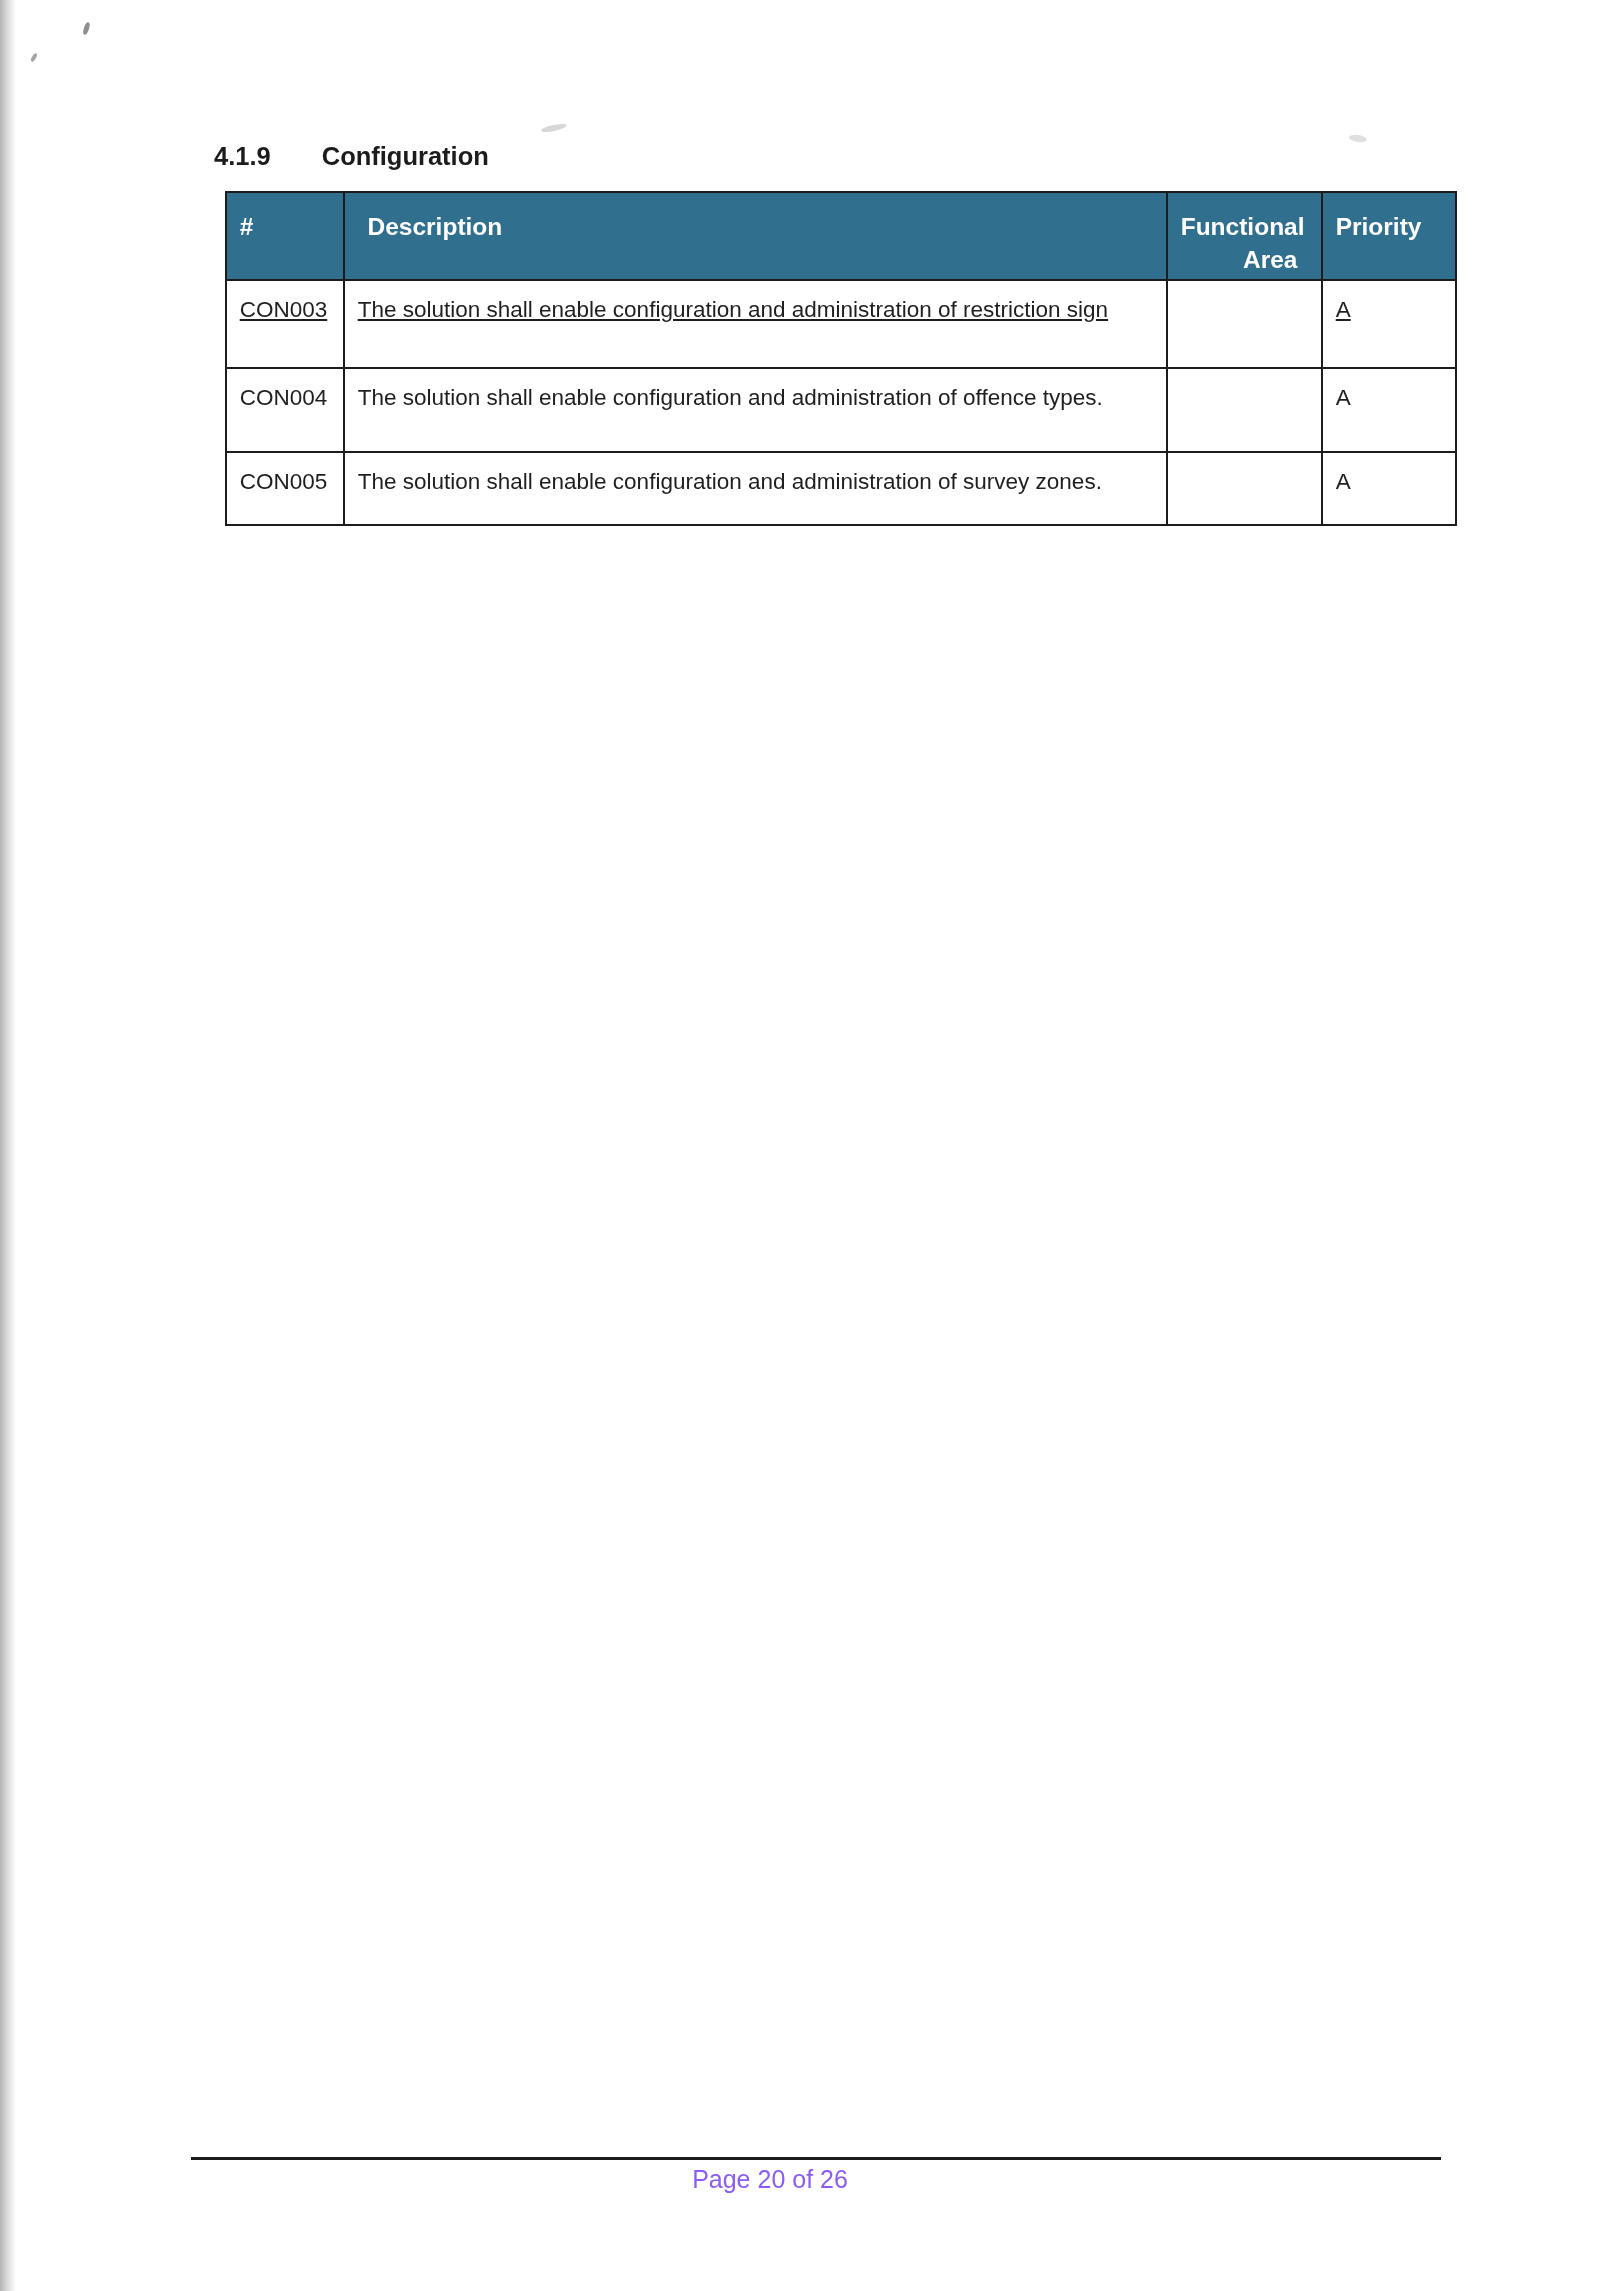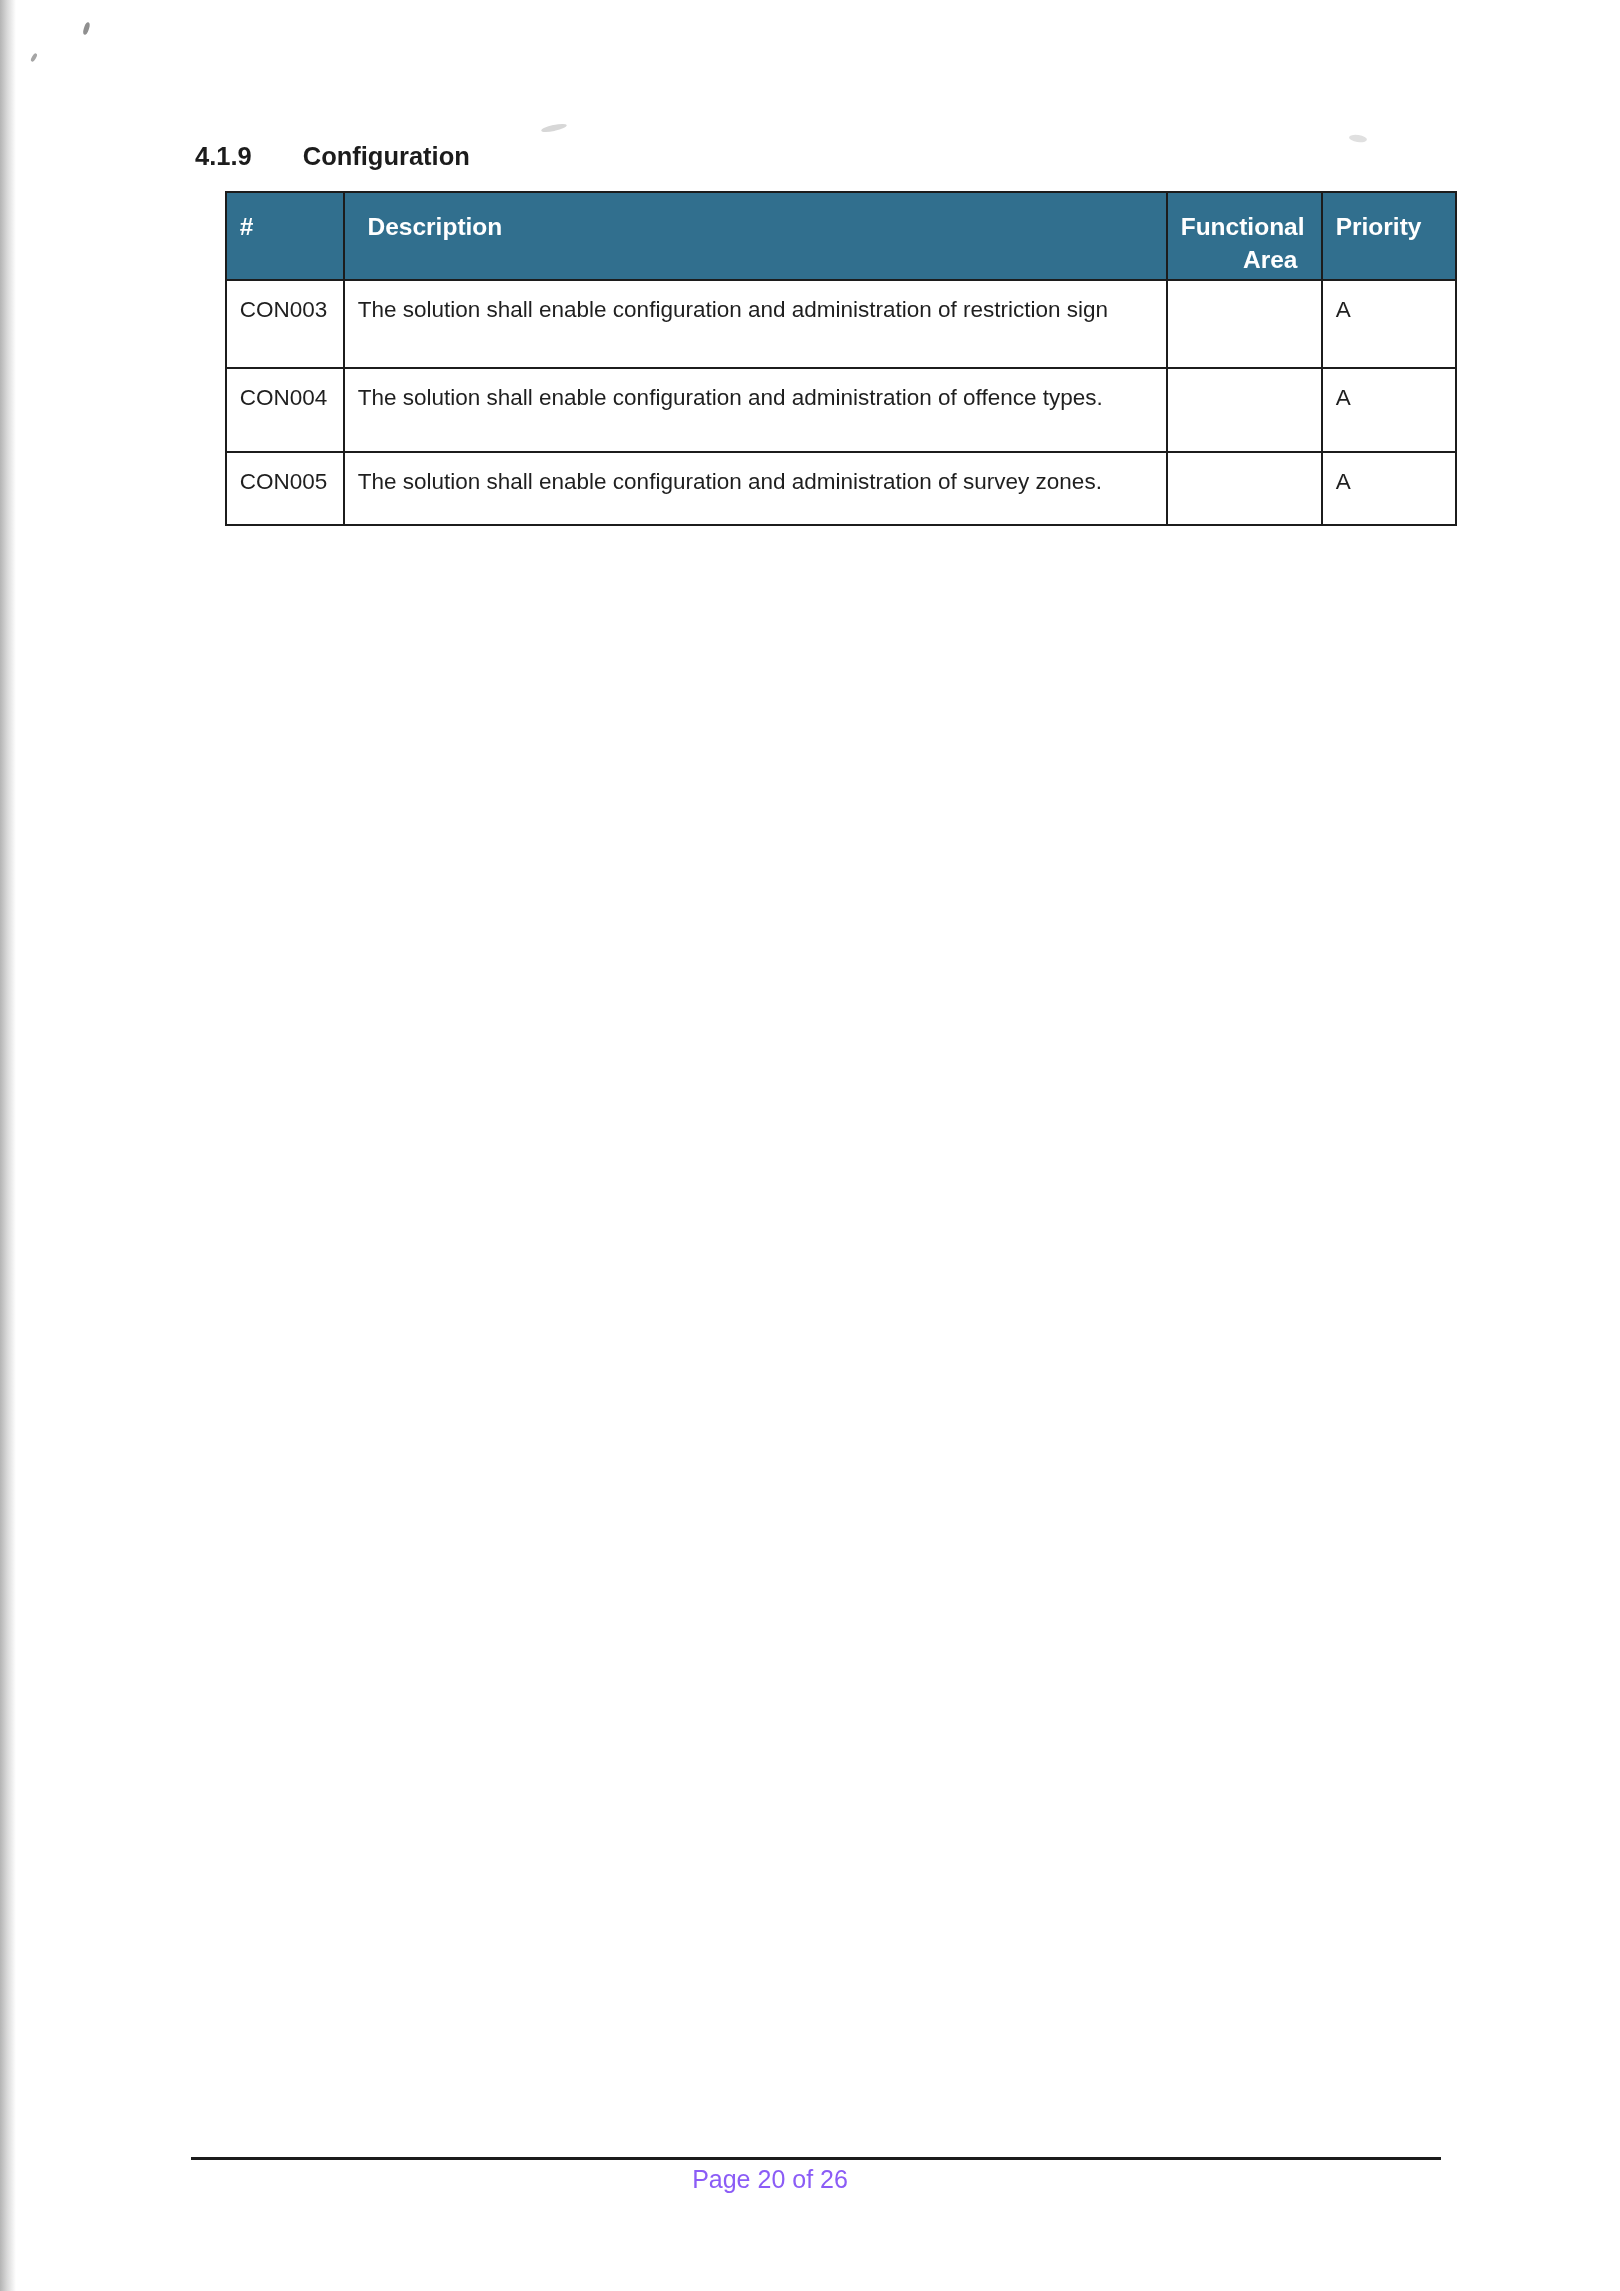--- a/index.html
+++ b/index.html
@@ -19,21 +19,21 @@
   }
   .speck { position:absolute; background:#8f8f8f; border-radius:45%; }
   .speck-a { left:84px;  top:21.6px;  width:4.9px;  height:12.7px; transform:rotate(18deg); }
   .speck-b { left:32px;  top:53px;  width:3.9px;  height:8.8px;  transform:rotate(30deg); background:#a5a5a5; }
   .smudge { position:absolute; background:#d7d7d7; border-radius:50%; }
   .smudge-a { left:541px; top:125px; width:25.5px; height:5.9px; transform:rotate(-12deg); }
   .smudge-b { left:1349px; top:135px; width:17.6px; height:6.9px; transform:rotate(8deg); background:#e0e0e0; }
 
   
   .heading {
-    position:absolute; left:195px; top:141px;
+    position:absolute; left:214px; top:141px;
     font-size:25.5px; font-weight:bold; color:#1c1c1c;
     display:flex; gap:51px; line-height:1.2;
   }
 
   
   table.req {
     position:absolute; left:225px; top:191px;
     width:1230px;
     border-collapse:collapse; table-layout:fixed;
     border:2.9px solid #161616;
@@ -60,21 +60,21 @@
     padding:10.8px 9.8px 0 12.7px;
   }
   td.c-desc {
     text-align:justify;
     padding-left:22.5px; padding-right:11.8px;
   }
   td.c-pri { padding-left:20.6px; }
   tr.hrow { height:88px; }
   tr.r1 { height:82px; }
   tr.r2 { height:116px; }
-  tr.r3 { height:88px; }
+  tr.r3 { height:88px;text-decoration:underline; }
   tr.r4 { height:84px; }
   tr.r5 { height:73px; }
 
   
   .footer-rule {
     position:absolute; left:191px; top:2157px;
     width:1250px; height:2.9px; background:#1b1b1b;
   }
   .footer-text {
     position:absolute; left:0; top:2165px; width:1540px;

